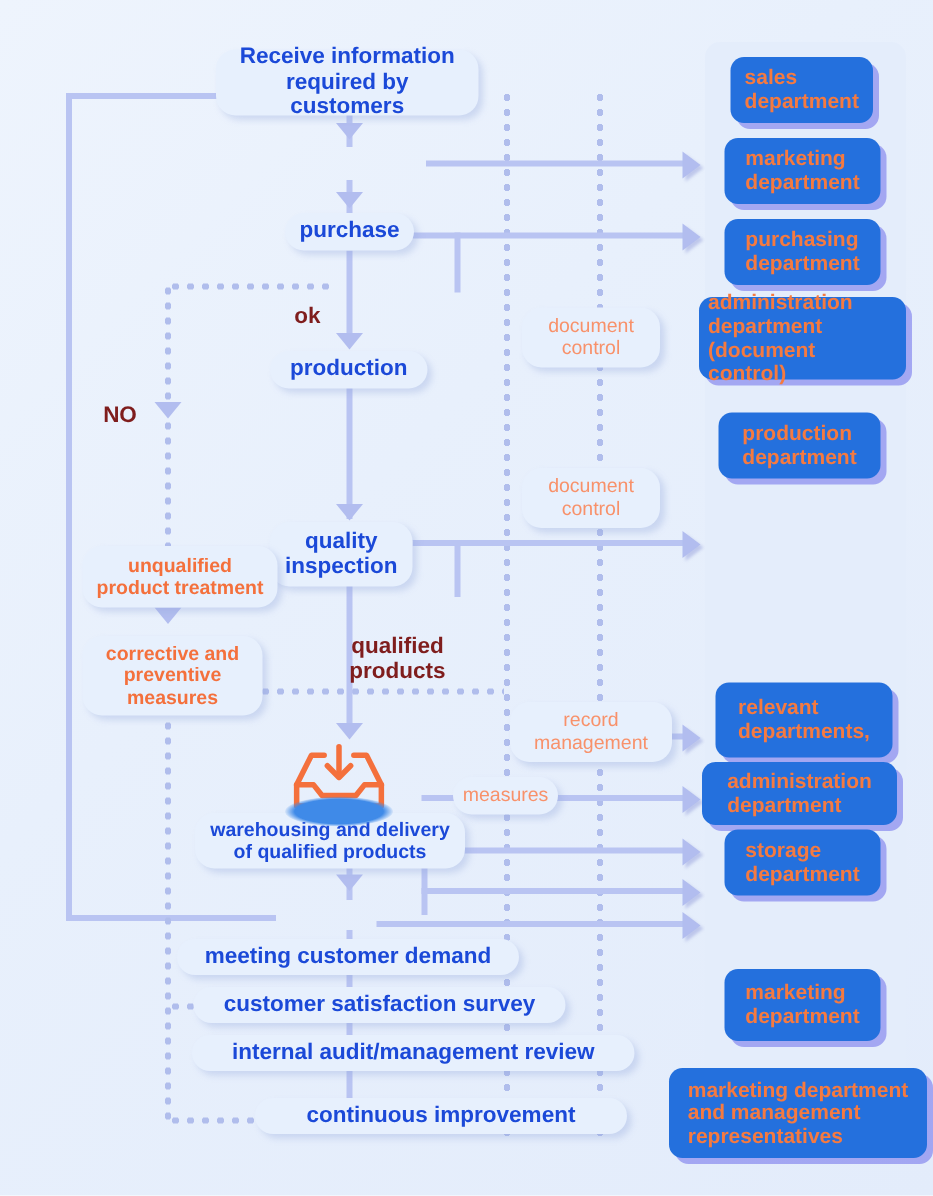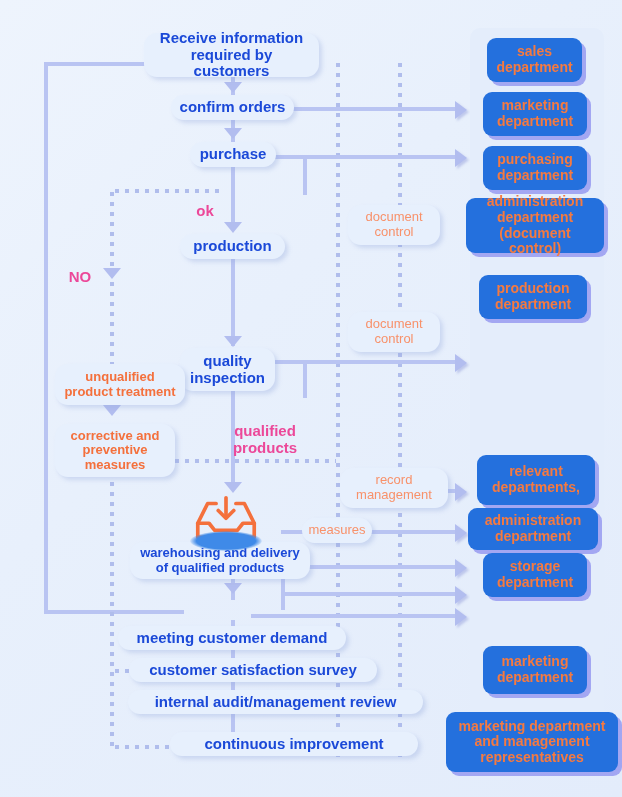--- a/index.html
+++ b/index.html
@@ -16,21 +16,20 @@
     position:absolute;left:470px;top:28px;width:134px;height:741px;
     background:#e4edfb;border-radius:10px;
   }
   .dept{
     position:absolute;
     background:#2470dd;
     color:#f57a40;
     border-radius:9px;
     box-shadow:4px 4px 0 rgba(110,110,235,.55);
     font-weight:bold;
-    text-align:center;
     display:flex;align-items:center;justify-content:center;
     line-height:1.12;
     box-sizing:border-box;
     padding:16px 6px;
   }
 
   
   .node{
     position:absolute;
     background:#e7f0fd;
@@ -42,21 +41,21 @@
     line-height:1.12;
     box-shadow:3px 3px 4px rgba(150,170,220,.35);
     box-sizing:border-box;
     padding:3px 8px;
   }
   .node.orange{color:#f4703c;}
   .node.orange-soft{color:#f8916a;font-weight:normal;}
 
   
   .lbl{
-    position:absolute;color:#ec4899;font-weight:bold;
+    position:absolute;color:#7f1d1d;font-weight:bold;
     line-height:1.1;text-align:center;
   }
 
   
   .ln{position:absolute;background:#b9c4f2;}
   .ln.h{height:4px;}
   .ln.v{width:4px;}
   .dot-h{
     position:absolute;height:4px;
     background-image:radial-gradient(circle,#b0bdec 42%,transparent 44%);
@@ -160,21 +159,20 @@
 
   <div class="ln h" style="left:281px;top:592px;width:177px;"></div>
   <div class="arr-r" style="left:455px;top:586px;"></div>
 
   <div class="ln h" style="left:251px;top:614px;width:207px;"></div>
   <div class="arr-r" style="left:455px;top:608px;"></div>
 
   <div class="node" style="left: 144px; top: 33px; width: 175px; height: 44px; font-size: 15px; white-space: pre-line;">Receive information
 required by customers</div>
 
-  <div class="node" style="left:171px;top:95px;width:123px;height:25px;font-size:15px;">confirm orders</div>
 
   <div class="node" style="left:190px;top:142px;width:86px;height:25px;font-size:15px;">purchase</div>
 
   <div class="node" style="left:180px;top:234px;width:105px;height:25px;font-size:15px;">production</div>
 
   <div class="node" style="left: 180px; top: 348px; width: 95px; height: 43px; font-size: 15px; white-space: pre-line;">quality
 inspection</div>
 
   <div class="node orange" style="left: 55px; top: 364px; width: 130px; height: 41px; font-size: 13px; white-space: pre-line;">unqualified
 product treatment</div>

